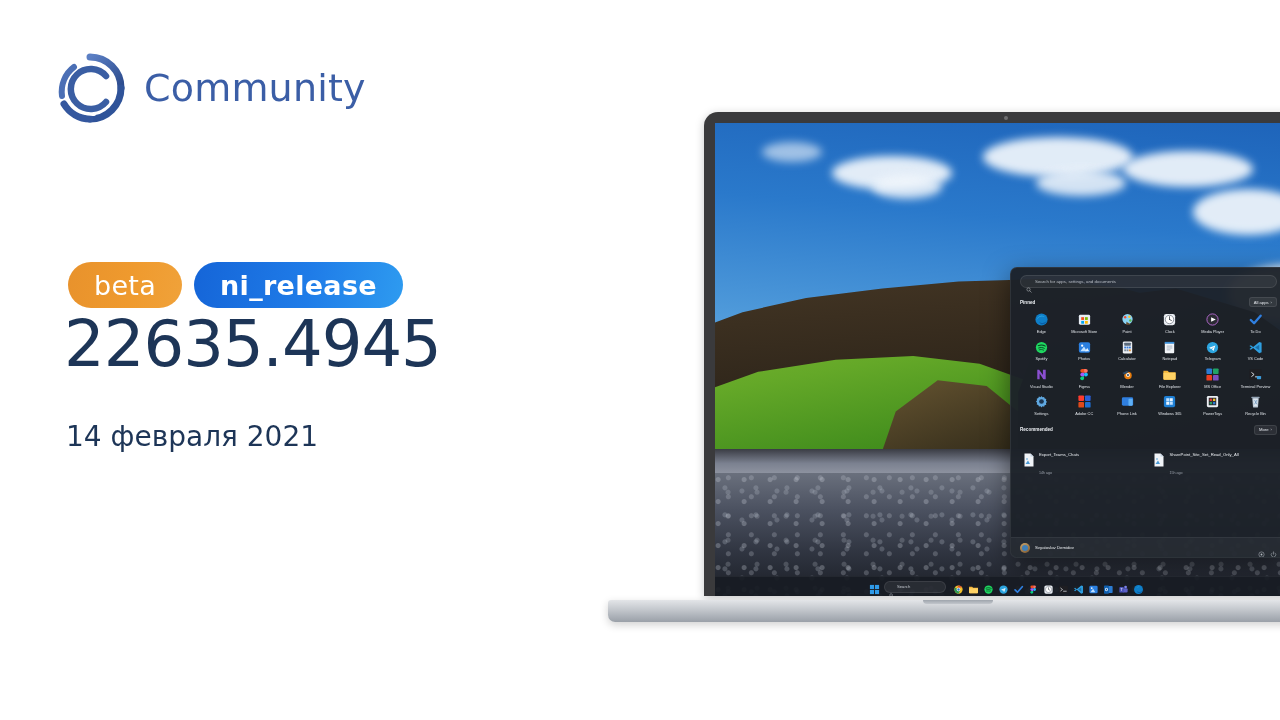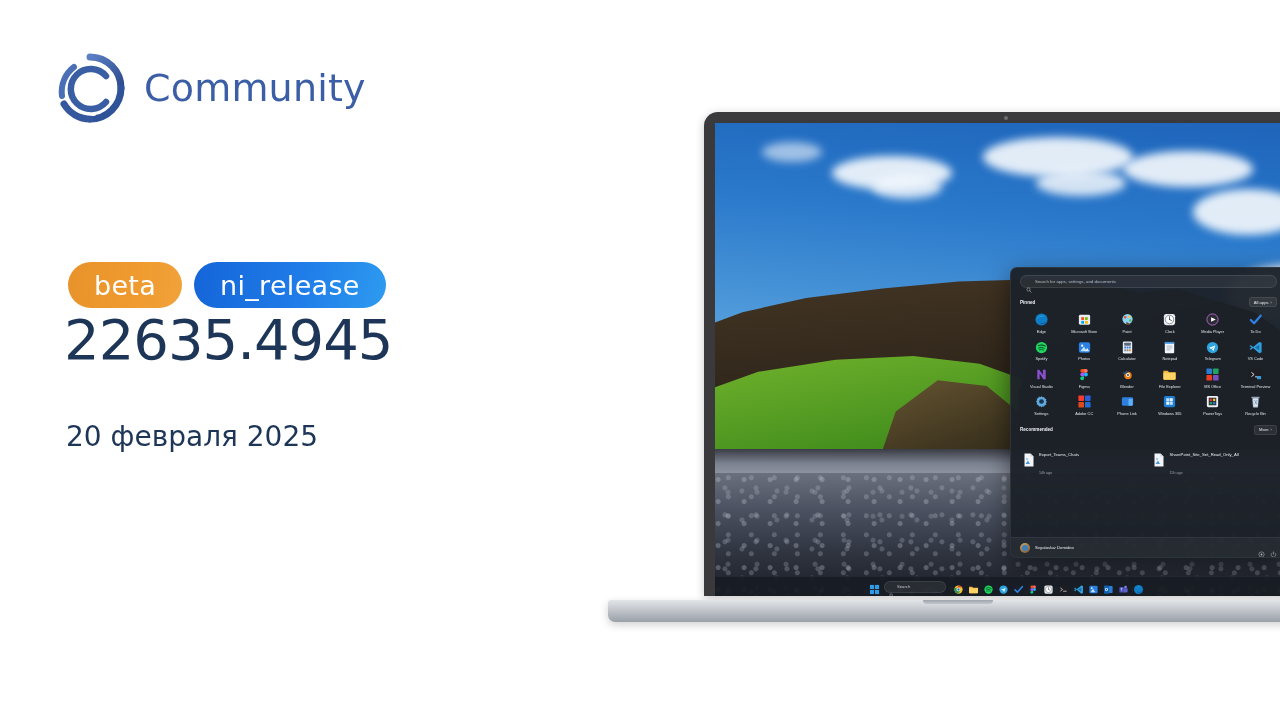--- a/index.html
+++ b/index.html
@@ -20,25 +20,25 @@
     font-family:"DejaVu Sans","Liberation Sans",sans-serif;
   }
 
   .badges { position:absolute; left:68px; top:262px; display:flex; gap:12px; align-items:flex-end; }
   .badge {
     height:46px; border-radius:23px; display:flex; align-items:center; justify-content:center;
     padding:0 26px; color:#fff; font-size:27px; font-weight:400; letter-spacing:0.3px;
     font-family:"DejaVu Sans","Liberation Sans",sans-serif;
   }
   .badge-beta { background:linear-gradient(100deg,#e8922c 0%,#ef9a2e 55%,#f0a23a 100%); }
-  .badge-branch { background:linear-gradient(100deg,#1565d8 0%,#1f7ce8 55%,#2e9bf0 100%); }
+  .badge-branch { background:linear-gradient(100deg,#1565d8 0%,#1f7ce8 55%,#2e9bf0 100%);font-weight:bold; }
 
   .version {
     position:absolute; left:64px; top:312px;
-    font-size:56px; line-height:1; font-weight:400; color:#1d3557;
+    font-size:64px; line-height:1; font-weight:400; color:#1d3557;
     letter-spacing:-1px;
     font-family:"DejaVu Sans","Liberation Sans",sans-serif;
   }
   .build-date {
     position:absolute; left:66px; top:420px;
     font-size:28px; color:#1d3557; font-weight:400;
     font-family:"DejaVu Sans","Liberation Sans",sans-serif;
   }
 
   
@@ -219,21 +219,21 @@
     </span>
     <span class="brand-name">Community</span>
   </div>
 
   <div class="badges">
     <span class="badge badge-beta">beta</span>
     <span class="badge badge-branch">ni_release</span>
   </div>
 
   <div class="version">22635.4945</div>
-  <div class="build-date">20 февраля 2025</div>
+  <div class="build-date">14 февраля 2021</div>
 </div>
 
 <div class="laptop">
 
   <div class="laptop-lid">
     <span class="laptop-camera"></span>
 
     <div class="screen">
 
       <div class="wallpaper">

